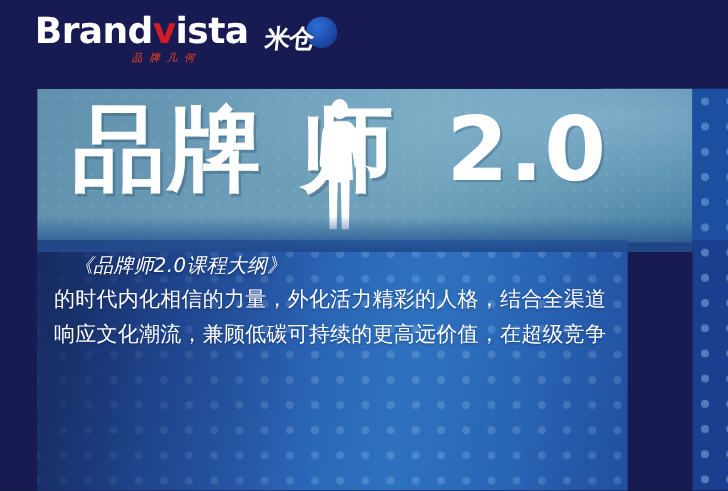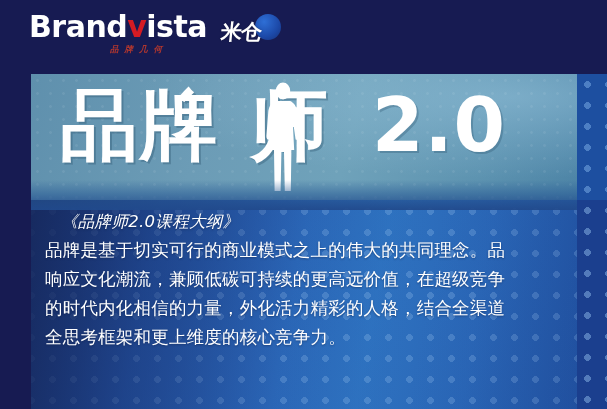--- a/index.html
+++ b/index.html
@@ -147,21 +147,21 @@
     letter-spacing: 1px;
     line-height: 1;
     text-shadow: 2px 2px 0 rgba(40,80,105,.30);
   }
 
   
   .bodypanel {
     position: absolute;
     left: 31px;
     top: 200px;
-    width: 546px;
+    width: 492px;
     height: 209px;
     background:
       linear-gradient(100deg, #1d3f86 0%, #23509e 18%, #2a63b4 42%, #2e72c0 62%, #2a66b6 80%, #21509f 100%);
     overflow: hidden;
     z-index: 4;
   }
   .bodypanel::before {
     content: "";
     position: absolute;
     inset: -20px -10px -10px -10px;
@@ -276,24 +276,22 @@
         <path d="M12.2 21 C8 23 5.6 27 5.2 33 L3.4 56 C3.2 59 5.2 60.6 6.8 59.4 L8.6 47 L9.4 47 L8.2 70 L11 70 L11.6 111 L17.6 111 L18.4 72 L21 72 L21.8 111 L27.8 111 L28.4 70 L31.2 70 L30 47 L30.8 47 L32.6 59.4 C34.2 60.6 36.2 59 36 56 L34.2 33 C33.8 27 31.4 23 27.2 21 Z"></path>
       </g>
     </svg>
   </div>
 
   <div class="hero-to-body"></div>
 
   <div class="bodypanel">
     <div class="text-wrap">
       <div class="subtitle">《品牌师2.0课程大纲》</div>
-      <div class="para-line">品牌是基于切实可行的商业模式之上的伟大的共同理念。品</div>
+      <div class="para-line">的时代内化相信的力量，外化活力精彩的人格，结合全渠道</div>
       <div class="para-line">响应文化潮流，兼顾低碳可持续的更高远价值，在超级竞争</div>
-      <div class="para-line">的时代内化相信的力量，外化活力精彩的人格，结合全渠道</div>
-      <div class="para-line">全思考框架和更上维度的核心竞争力。</div>
     </div>
   </div>
 
   <div class="dot-column-top"></div>
 
   <div class="left-rail"></div>
 
 </div>
 
 </body></html>

